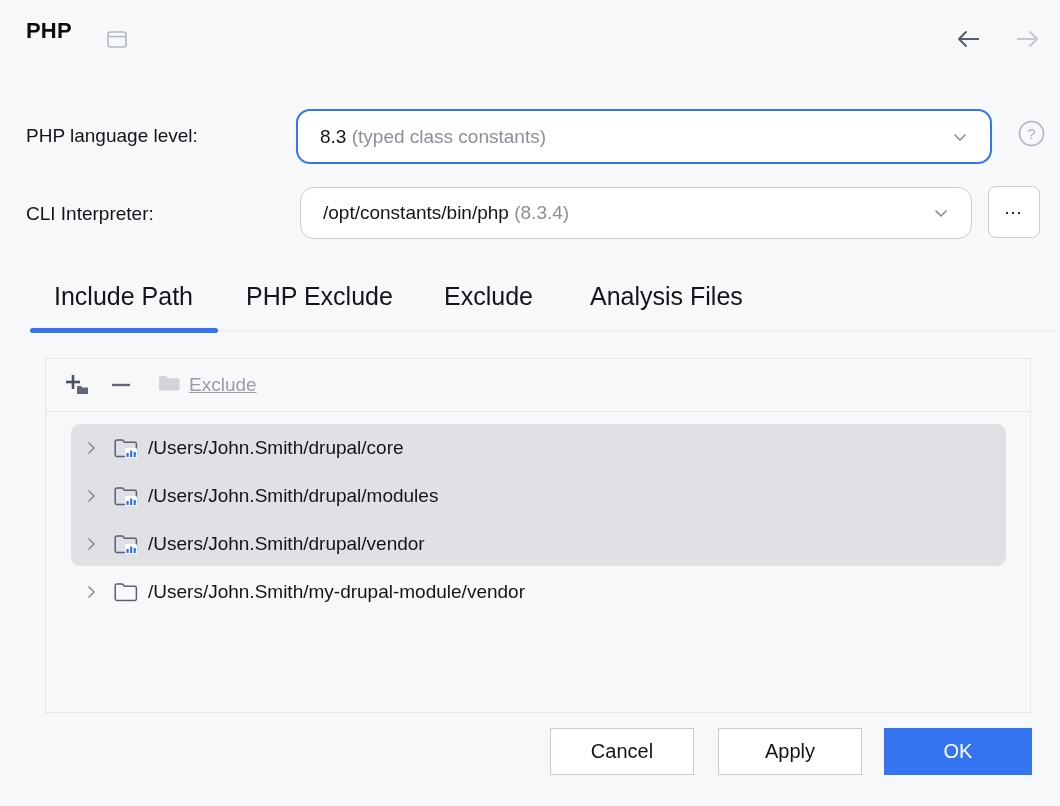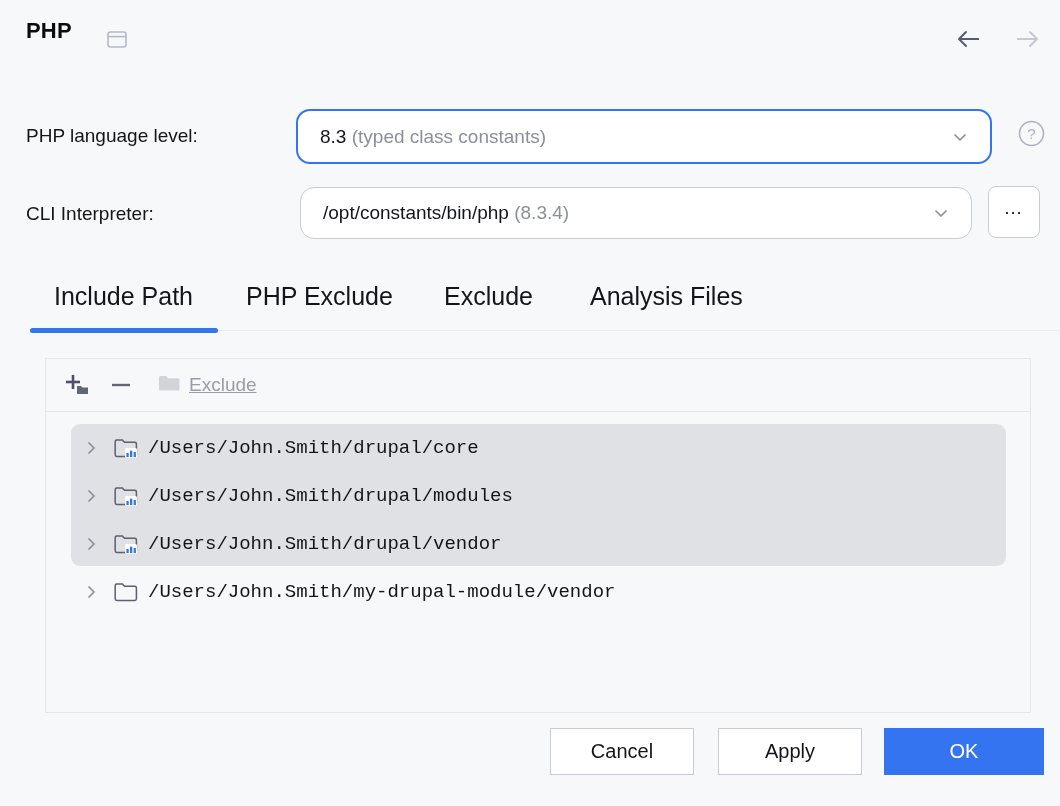--- a/index.html
+++ b/index.html
@@ -180,21 +180,20 @@
     align-items: center;
     gap: 9px;
     font-size: 19px;
     color: #9a9da8;
     text-decoration: underline;
   }
 
   .list {
     position: relative;
     padding-top: 12px;
-    font-family: Liberation Mono, monospace;
   }
   .selection-block {
     position: absolute;
     left: 25px; top: 12px;
     width: 935px; height: 142px;
     background: #dfe1e5;
     border-radius: 9px;
   }
   .list-row {
     position: relative;
@@ -243,21 +242,21 @@
     border: 1px solid #c9ccd6;
     color: #14151a;
   }
   .btn-apply {
     left: 718px; width: 144px;
     background: #ffffff;
     border: 1px solid #c9ccd6;
     color: #14151a;
   }
   .btn-ok {
-    left: 884px; width: 160px;
+    left: 884px; width: 148px;
     background: #3574f0;
     border: 1px solid #3574f0;
     color: #ffffff;
   }
 </style>
 </head>
 <body>
 
 <div class="header">
   <div class="title">PHP</div>

